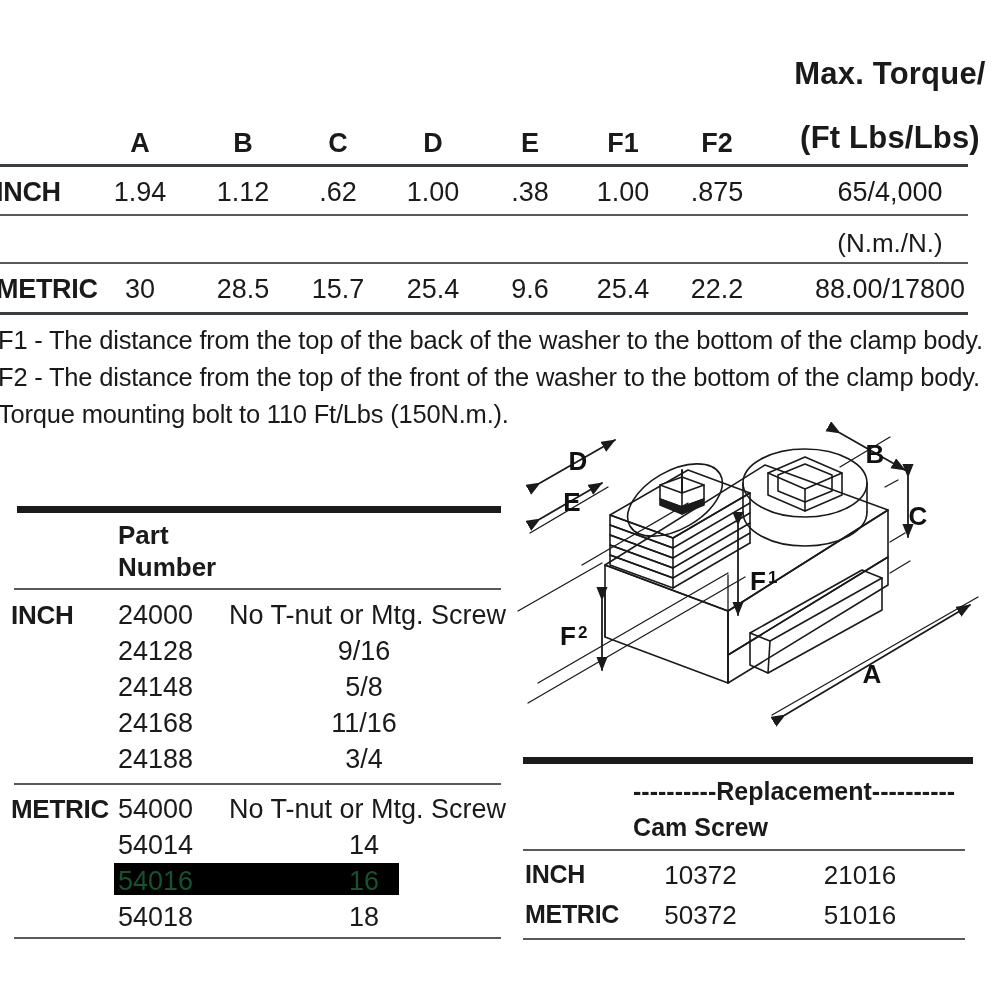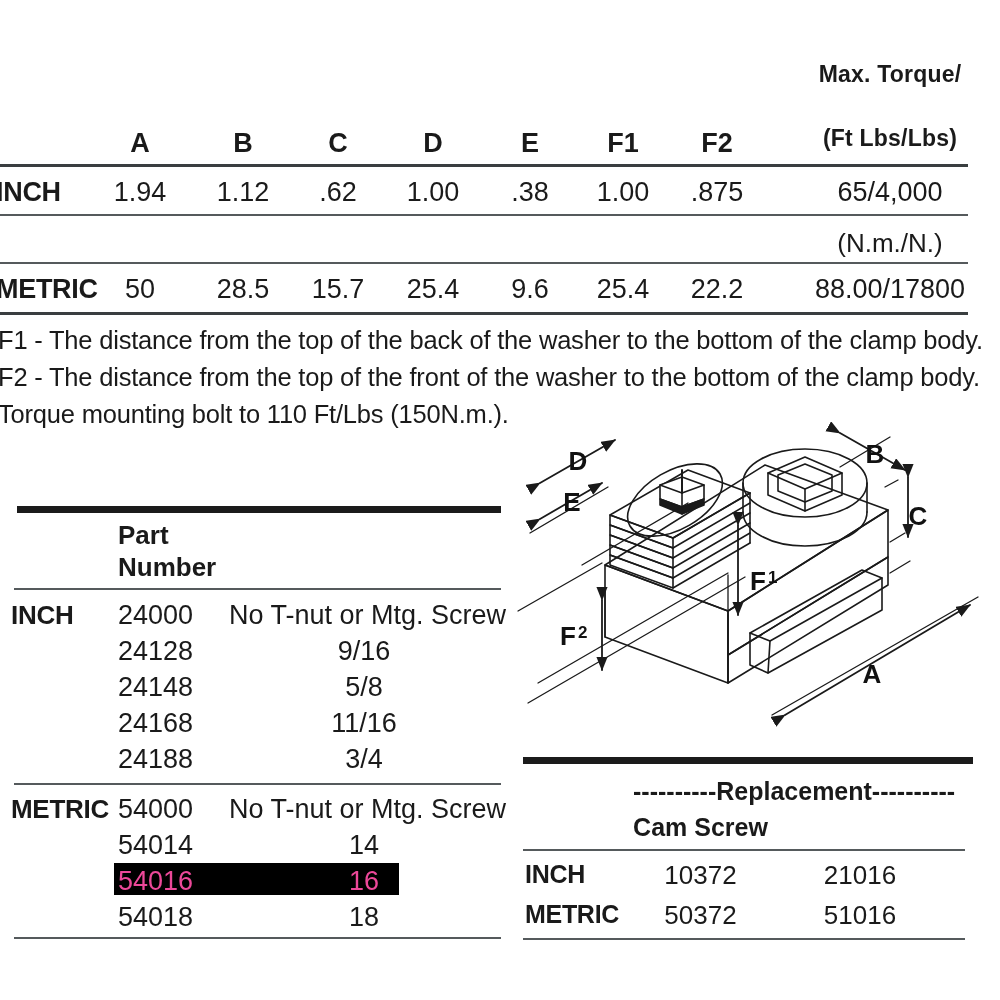--- a/index.html
+++ b/index.html
@@ -33,21 +33,21 @@
     position: absolute;
     height: 7px;
     background: #1b1b1b;
   }
 
   
   #spec-table { position: absolute; left: 0; top: 0; width: 1000px; height: 320px; }
 
   .spec-head-cell {
     position: absolute;
-    font-size: 23px;
+    font-size: 31px;
     font-weight: bold;
     text-align: center;
     letter-spacing: 0.2px;
     line-height: 32px;
     white-space: nowrap;
   }
   .spec-col-letter {
     position: absolute;
     font-size: 27px;
     font-weight: bold;
@@ -120,21 +120,21 @@
     white-space: nowrap;
   }
   .pt-hl-bg {
     position: absolute;
     left: 100px;
     width: 285px;
     height: 32px;
     background: #000000;
   }
   .pt-row-highlight .pt-num,
-  .pt-row-highlight .pt-size { color: #ec4899; }
+  .pt-row-highlight .pt-size { color: #14532d; }
 
   
   #replacement-table { position: absolute; left: 515px; top: 755px; width: 470px; height: 190px; }
   .rp-head {
     position: absolute;
     font-size: 25px;
     font-weight: bold;
     white-space: nowrap;
     text-align: center;
   }
@@ -198,21 +198,21 @@
   <div class="spec-val" style="left:303px; top:177px;">.62</div>
   <div class="spec-val" style="left:398px; top:177px;">1.00</div>
   <div class="spec-val" style="left:495px; top:177px;">.38</div>
   <div class="spec-val" style="left:588px; top:177px;">1.00</div>
   <div class="spec-val" style="left:682px; top:177px;">.875</div>
   <div class="spec-val wide" style="left:790px; top:177px;">65/4,000</div>
 
   <div class="spec-unit-note" style="left:790px; top:228px;">(N.m./N.)</div>
 
   <div class="spec-rowlabel" style="left:-4px; top:274px;">METRIC</div>
-  <div class="spec-val" style="left:105px; top:274px;">50</div>
+  <div class="spec-val" style="left:105px; top:274px;">30</div>
   <div class="spec-val" style="left:208px; top:274px;">28.5</div>
   <div class="spec-val" style="left:303px; top:274px;">15.7</div>
   <div class="spec-val" style="left:398px; top:274px;">25.4</div>
   <div class="spec-val" style="left:495px; top:274px;">9.6</div>
   <div class="spec-val" style="left:588px; top:274px;">25.4</div>
   <div class="spec-val" style="left:682px; top:274px;">22.2</div>
   <div class="spec-val wide" style="left:790px; top:274px;">88.00/17800</div>
 </div>
 
 <div class="footnote" style="left:-2px; top:325px;">F1 - The distance from the top of the back of the washer to the bottom of the clamp body.</div>

